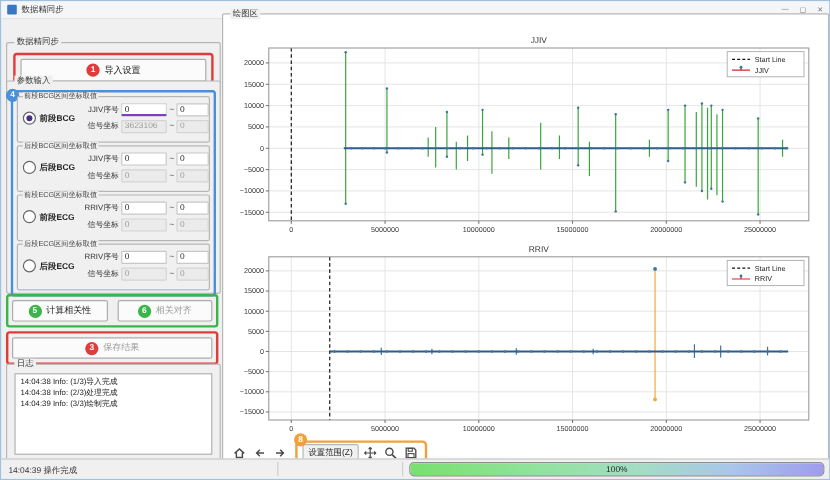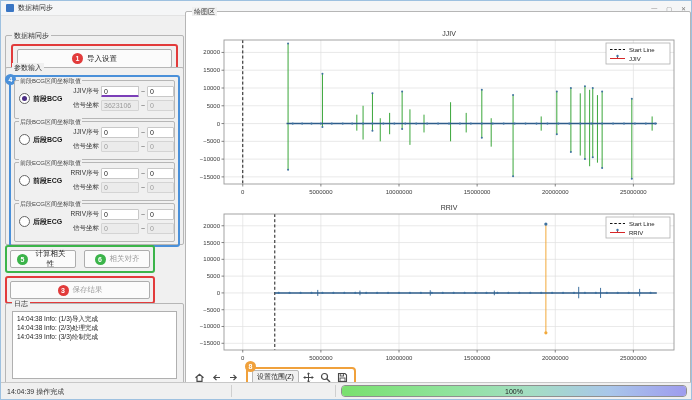--- a/index.html
+++ b/index.html
@@ -70,21 +70,21 @@
   .progress-fill{height:100%;width:100%;
      background:linear-gradient(90deg,#79e06e 0%,#8fe39b 30%,#a4ddc3 55%,#a9c6ea 78%,#9e9cee 100%);}
   .progress-label{position:absolute;left:0;top:0;right:0;bottom:0;display:flex;align-items:center;
                   justify-content:center;font-size:7px;color:#222;}
   
   .chart{position:absolute;left:8px;}
   #app svg text{font-family:"Liberation Sans",sans-serif;}
   
   #grp-import{left:4px;top:18px;width:177px;height:44px;margin-top:16px;}
   #grp-params{left:4px;top:66px;width:177px;height:176px;}
-  #actions{position:absolute;left:4px;top:244px;width:150px;}
+  #actions{position:absolute;left:4px;top:244px;width:177px;}
   #grp-log{left:4px;top:302px;width:177px;height:80px;}
   #grp-plot{left:184px;top:10px;width:504px;height:373px;}
 </style>
 </head>
 <body>
 
 <div id="app">
 
   <div class="titlebar">
     <span class="app-icon"></span>

